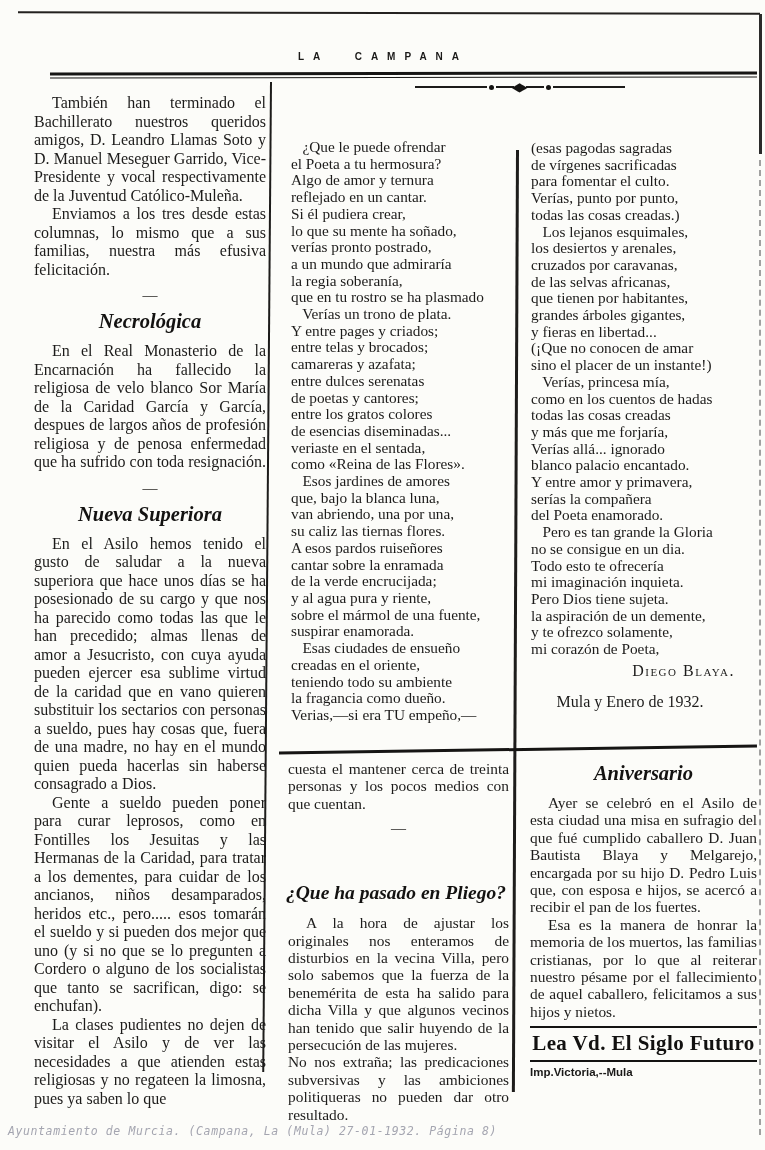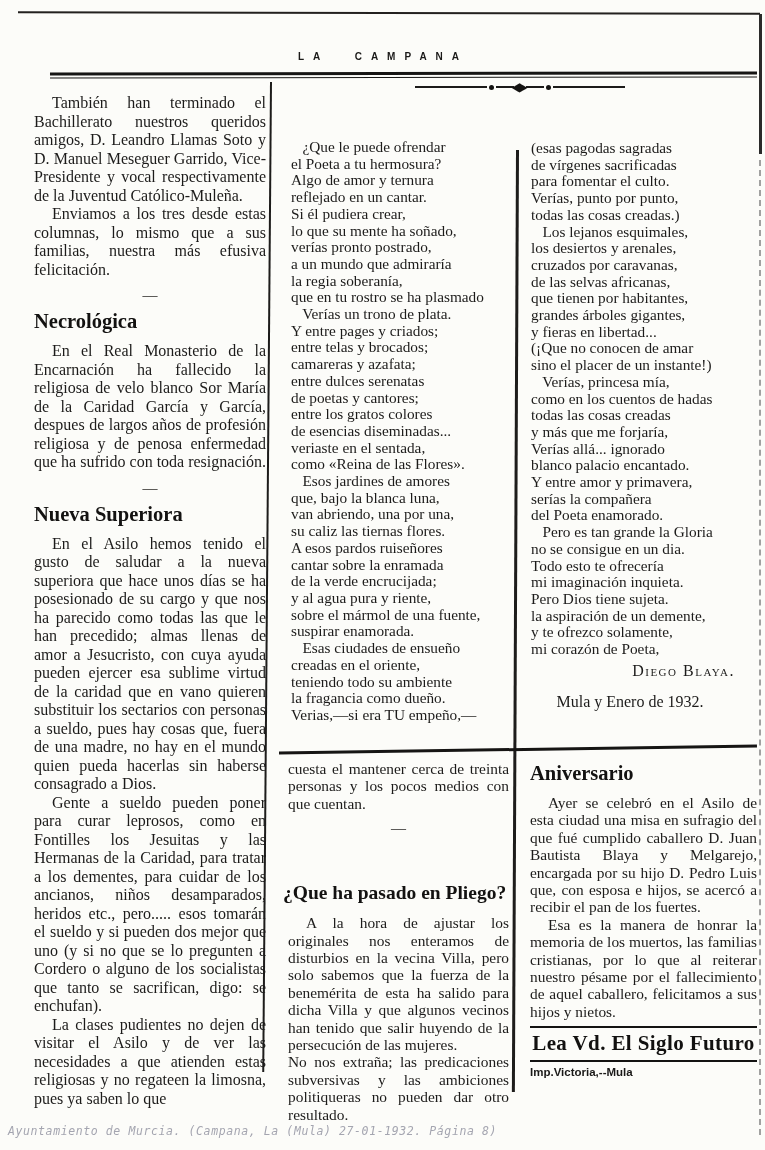--- a/index.html
+++ b/index.html
@@ -43,21 +43,21 @@
   .mid-poem  { position:absolute; left:291px; top:139px; width:220px; }
   .right-poem{ position:absolute; left:531px; top:140px; width:226px; }
   .mid-bottom   { position:absolute; left:288px; top:760px; width:221px; }
   .right-bottom { position:absolute; left:530px; top:754px; width:227px; }
 
   .body-par { font-size:16px; line-height:18.5px; text-align:justify; margin:0; }
   .mid-bottom .body-par, .right-bottom .body-par { line-height:17.4px; font-size:15.4px; }
   .indent { text-indent:18px; }
 
   .sep { text-align:center; font-size:15px; line-height:14px; margin:9px 0 3px 0; color:#1c1b1a; }
-  .col-heading { font-weight:bold; font-size:20.5px; line-height:24px; margin:7px 0 9px 0; color:#131211; }
+  .col-heading { text-align:center; font-weight:bold; font-size:20.5px; line-height:24px; margin:7px 0 9px 0; color:#131211;font-style:italic; }
   .pliego-heading { white-space:nowrap; font-size:19.5px; margin-left:-5px;margin-top:46px; }
 
   .poem-line { font-size:15.3px; line-height:16.7px; white-space:pre; }
 
   .poem-signature {
     font-variant:small-caps; letter-spacing:1.5px; font-size:16px;
     text-align:right; padding-right:22px; margin-top:4px;
   }
   .poem-dateline { text-align:center; font-size:16px; margin-top:13px; padding-right:28px; }
 

